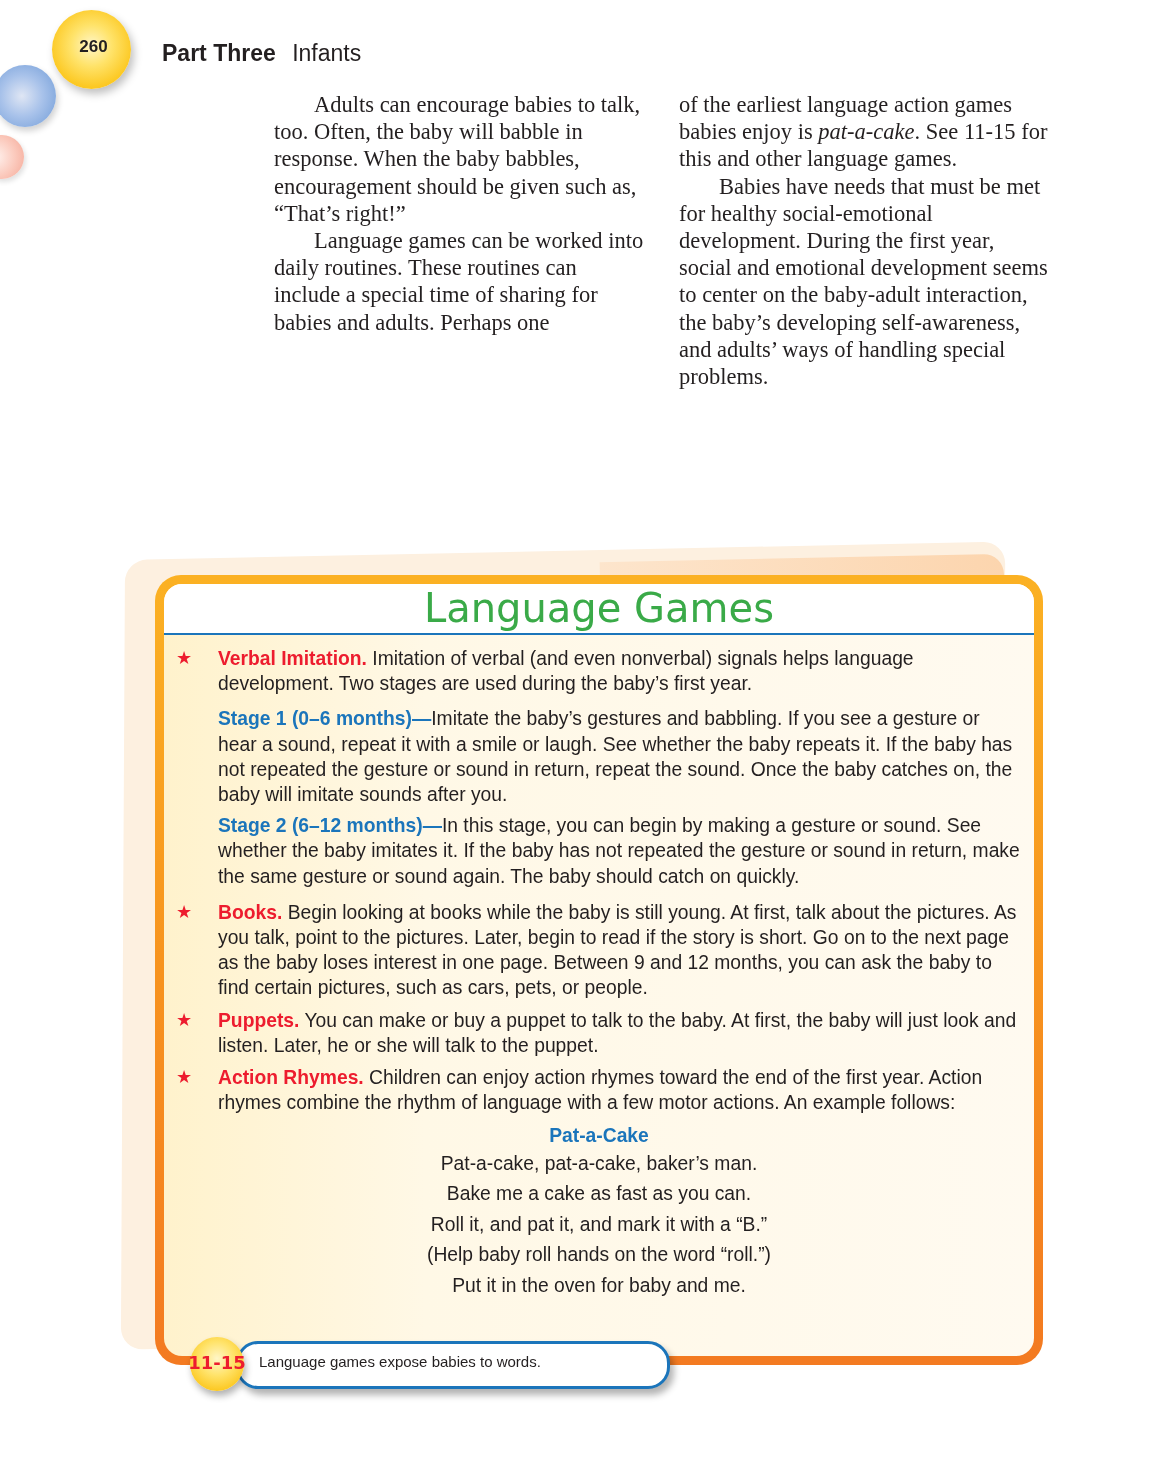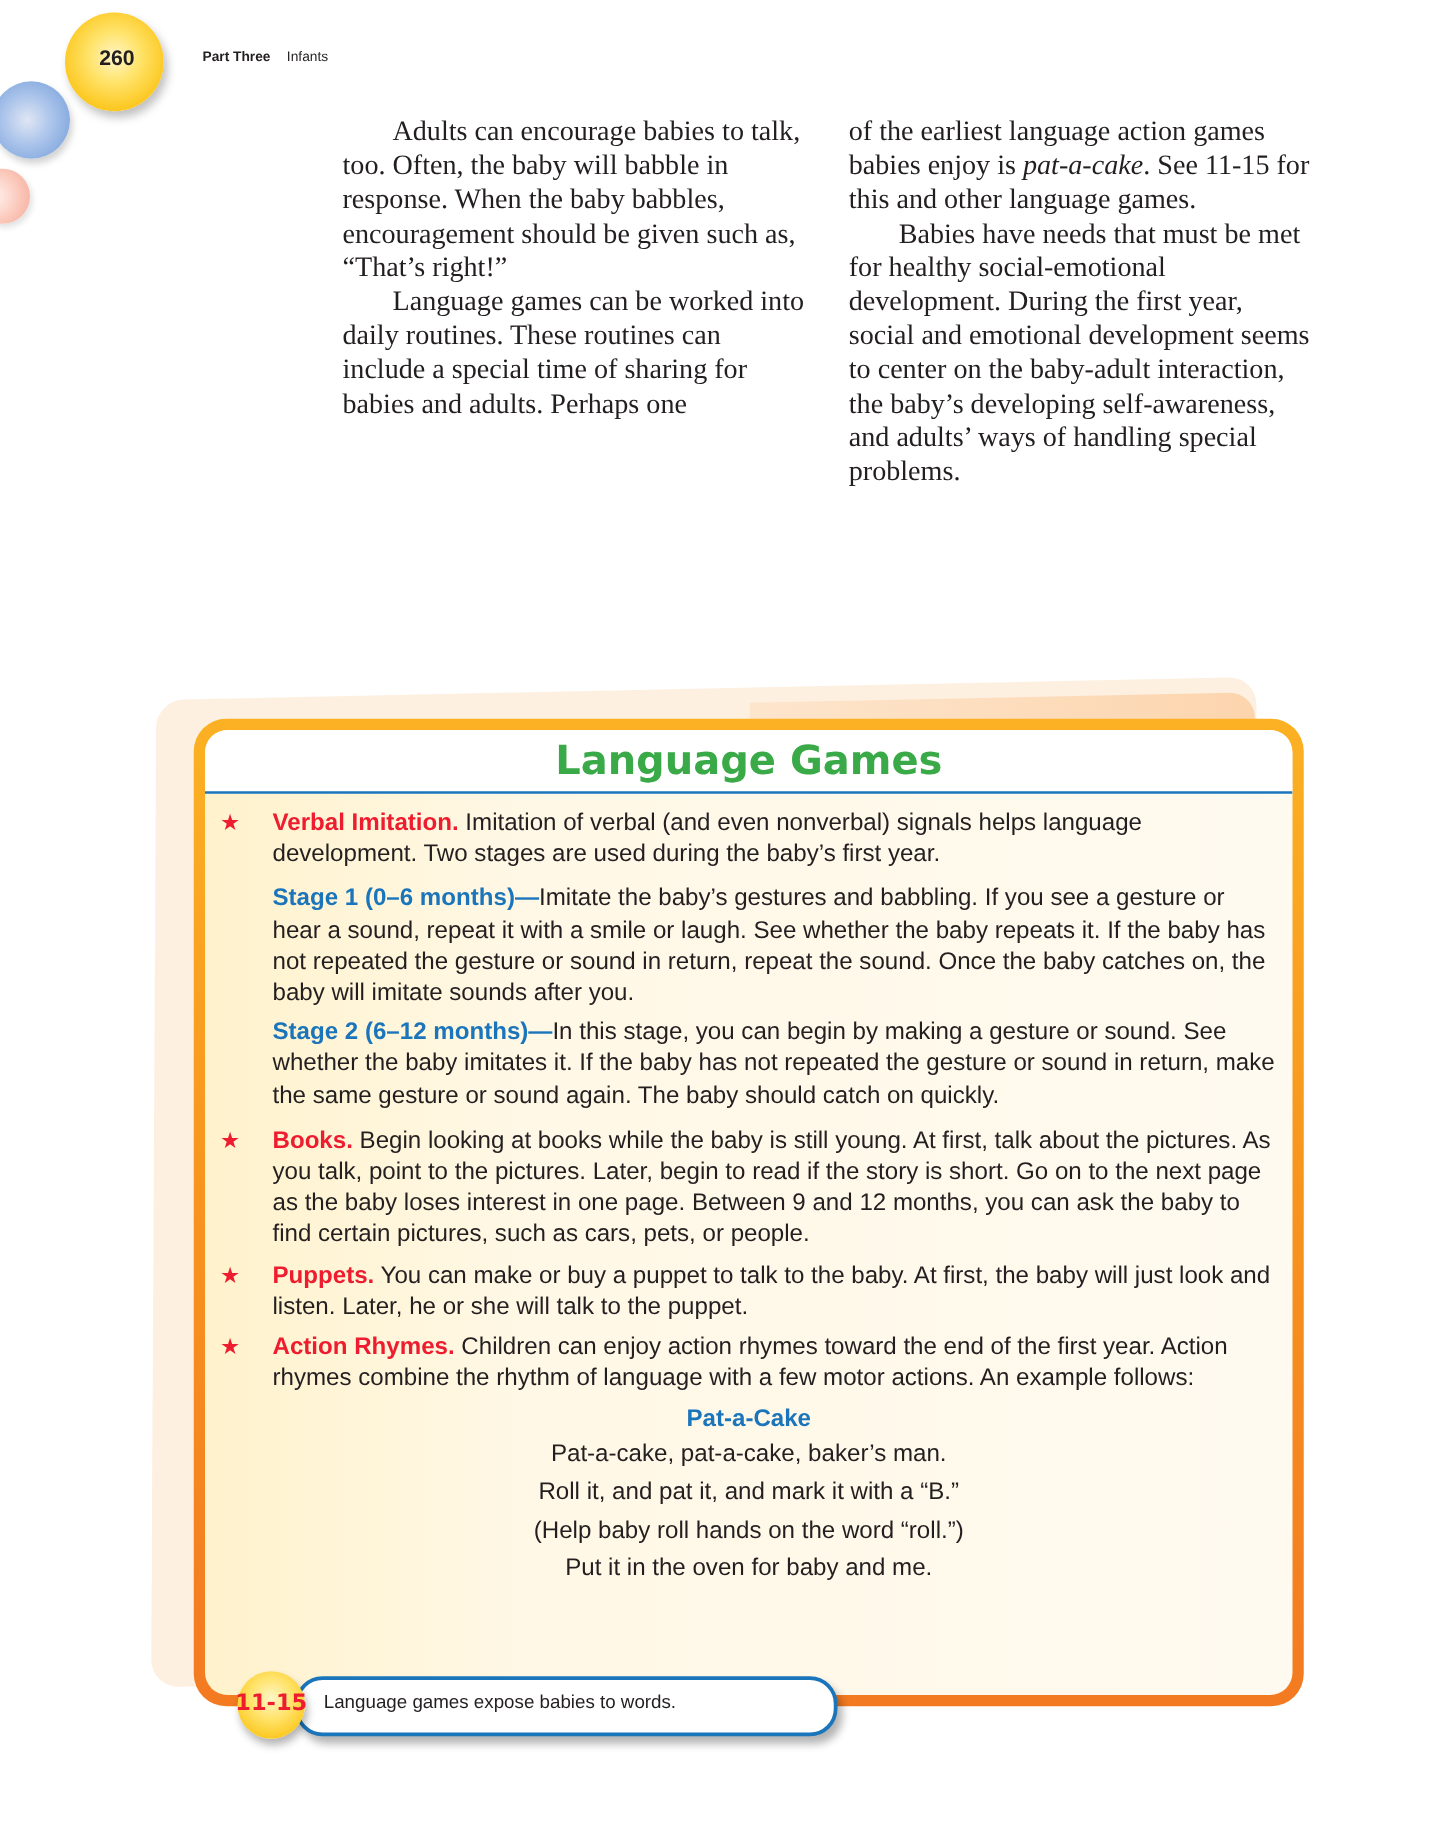--- a/index.html
+++ b/index.html
@@ -10,40 +10,40 @@
     background:radial-gradient(circle at 50% 45%, #fff6c8 0%, #ffe36a 35%, #fcc924 70%, #f4b41a 100%);
     box-shadow:3px 5px 8px rgba(0,0,0,0.25); }
   .ball-blue { left:-6px; top:65px; width:62px; height:62px;
     background:radial-gradient(circle at 45% 50%, #dfe6f4 0%, #a8c2ea 45%, #6e9ad6 100%);
     box-shadow:2px 4px 6px rgba(0,0,0,0.18); }
   .ball-pink { left:-20px; top:135px; width:44px; height:44px;
     background:radial-gradient(circle at 35% 50%, #fff2ee 0%, #fbc9bc 55%, #f4a796 100%);
     box-shadow:2px 3px 5px rgba(0,0,0,0.12); }
   .page-number { position:absolute; left:52px; top:37px; width:83px; text-align:center; font-weight:bold; font-size:17px; color:#231f20; }
 
-  .running-head { position:absolute; left:162px; top:40px; font-size:11px; }
+  .running-head { position:absolute; left:162px; top:40px; font-size:23px; }
   .running-head .part { font-weight:bold; margin-right:10px; }
 
   .col { position:absolute; font-family:"Liberation Serif", serif; font-size:22.5px; line-height:27.2px; color:#231f20; }
   .col p { margin:0; text-indent:40px; }
   .col p.noindent { text-indent:0; }
   .col-left { left:274px; top:91px; width:370px; }
   .col-right { left:679px; top:91px; width:370px; }
   .col-right .section-heading { font-family:"DejaVu Sans", sans-serif; font-weight:bold; color:#ed1c2e; font-size:37px; line-height:50px; margin:22px 0 14px 0; letter-spacing:-0.5px; }
 
   .back-tab { position:absolute; left:125px; top:560px; width:880px; height:790px;
     background:#fdf0e0; border-radius:22px; transform:skewX(-1.5deg) rotate(-1.2deg); transform-origin:top left; }
   .back-tab-top { position:absolute; left:600px; top:558px; width:404px; height:40px; background:linear-gradient(90deg,#fde5cc,#fcd5ae); border-radius:0 20px 0 0; transform:rotate(-1.2deg); }
 
   .figure-box { position:absolute; left:155px; top:575px; width:888px; height:790px; border-radius:26px;
     background:linear-gradient(180deg, #fbb123 0%, #f7931e 50%, #f37a21 100%); }
   .figure-inner { position:absolute; left:9px; top:9px; right:9px; bottom:9px; border-radius:18px;
     background:linear-gradient(90deg, #fff2cc 0%, #fff8e6 30%, #fffaf0 100%); overflow:hidden; }
   .figure-title-area { background:#ffffff; height:49px; border-bottom:2px solid #1b75bb; text-align:center; }
-  .figure-title { font-family:"DejaVu Sans", sans-serif; font-weight:bold; font-size:32px; color:#3aaa48; line-height:48px; display:inline-block; }
+  .figure-title { font-family:"DejaVu Sans", sans-serif; font-weight:normal; font-size:40px; color:#3aaa48; line-height:48px; display:inline-block; }
 
   .items { position:absolute; left:0; top:62px; right:0; font-size:19.3px; line-height:25.2px; color:#231f20; }
   .item { position:relative; padding-left:54px; margin-bottom:7px; padding-right:14px; }
   .item .star { position:absolute; left:12px; top:0; color:#ed1c2e; font-size:18px; }
   .item .lead { color:#ed1c2e; font-weight:bold; }
   .stage { margin-top:10px; }
   .stage .lead-blue { color:#1b75bb; font-weight:bold; }
   .poem { text-align:center; margin-top:8px; }
   .poem-title { color:#1b75bb; font-weight:bold; }
   .poem-line { line-height:30.6px; }
@@ -106,20 +106,21 @@
         <span class="star">★</span>
         <span class="lead">Puppets.</span><span> You can make or buy a puppet to talk to the baby. At first, the baby will just look and listen. Later, he or she will talk to the puppet.</span>
       </div>
       <div class="item">
         <span class="star">★</span>
         <span class="lead">Action Rhymes.</span><span> Children can enjoy action rhymes toward the end of the first year. Action rhymes combine the rhythm of language with a few motor actions. An example follows:</span>
       </div>
       <div class="poem">
         <div class="poem-title">Pat-a-Cake</div>
         <div class="poem-line">Pat-a-cake, pat-a-cake, baker’s man.</div>
+        <div class="poem-line">Bake me a cake as fast as you can.</div>
         <div class="poem-line">Roll it, and pat it, and mark it with a “B.”</div>
         <div class="poem-line">(Help baby roll hands on the word “roll.”)</div>
         <div class="poem-line">Put it in the oven for baby and me.</div>
       </div>
     </div>
   </div>
 </div>
 
 <div class="caption">
   <span class="caption-text">Language games expose babies to words.</span>

